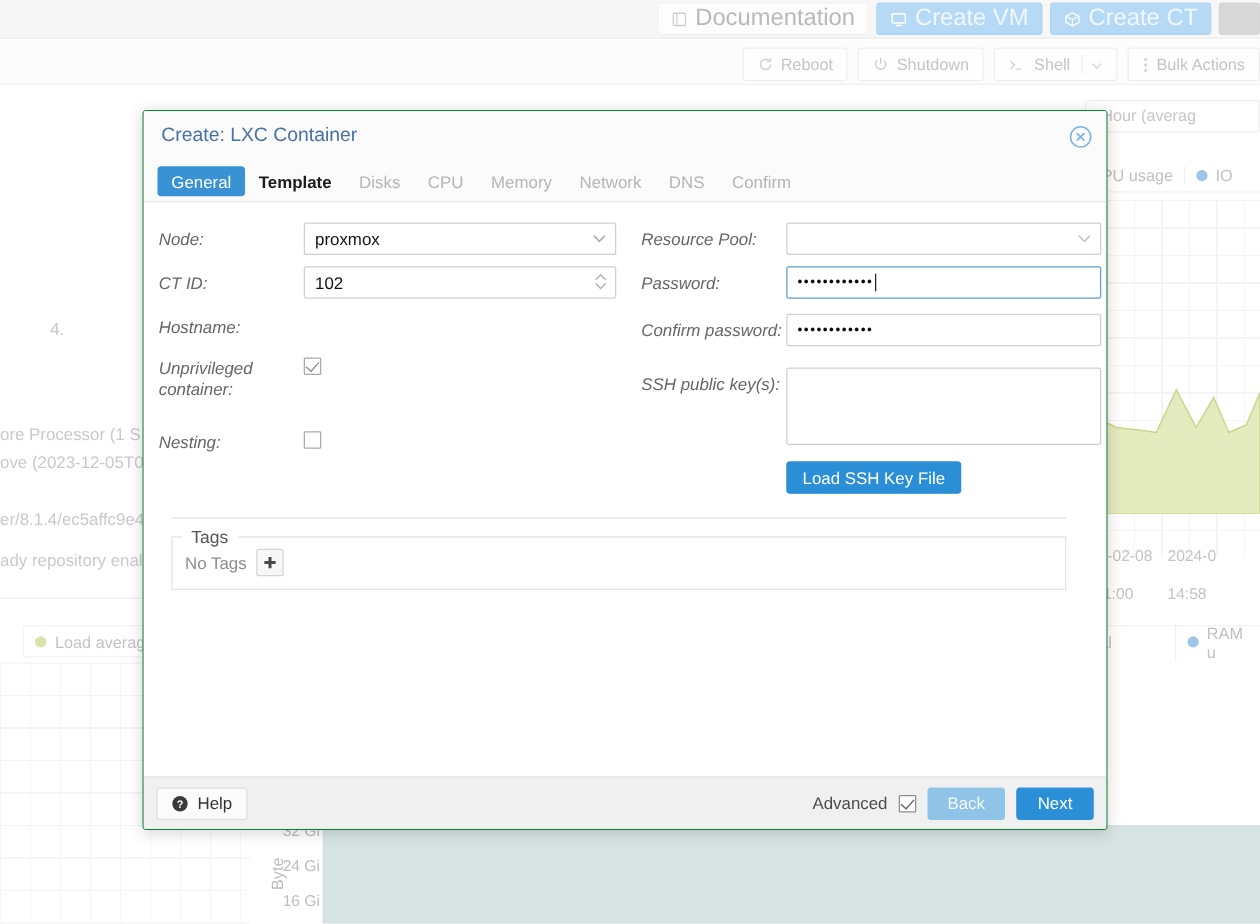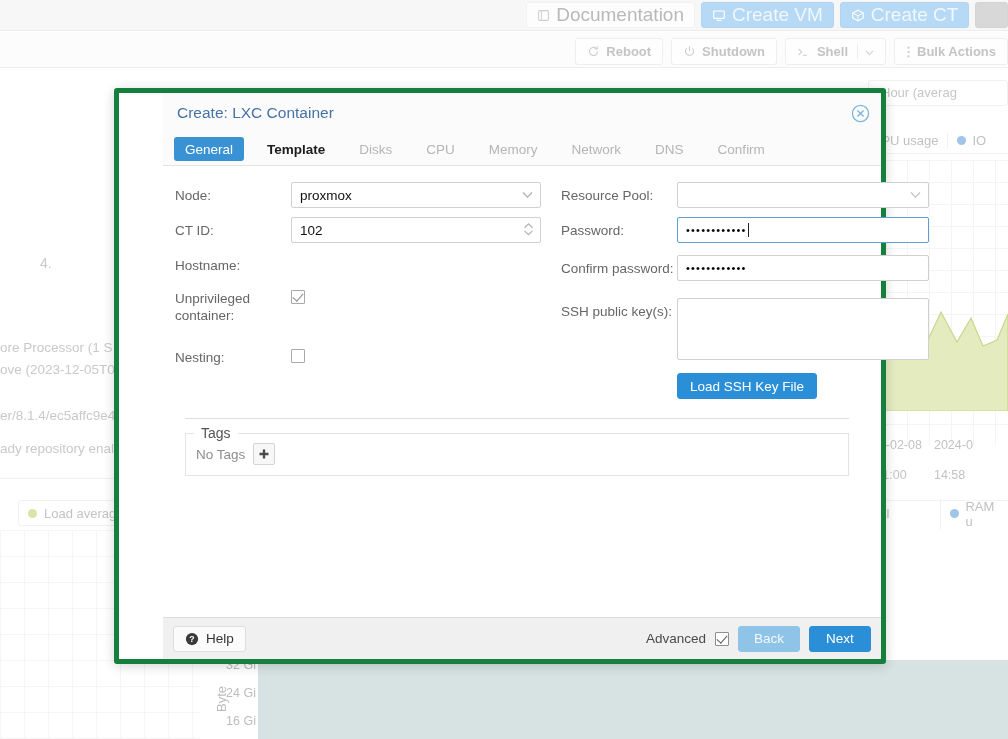--- a/index.html
+++ b/index.html
@@ -27,21 +27,21 @@
     display: flex; align-items: center; gap: 6px;
     height: 26px; padding: 0 10px;
     font-size: 19px; border-radius: 3px; white-space: nowrap;
   }
   .bg-btn.plain { background: #fdfdfd; color: #b9b9b9; border: 1px solid #f2f2f2; }
   .bg-btn.blue  { background: #b6d9f5; color: #f0f7fd; border: 1px solid #b0d4f2; }
   .bg-btn.grey  { background: #d8d8d8; color: #eee; border: 1px solid #d4d4d4; }
 
   .bg-toolbar2 {
     position: absolute; left: 0; top: 32px; width: 1008px; height: 36px;
-    background: #fcfcfc; border-bottom: 1px solid #f0f0f0; font-weight: bold;
+    background: #fcfcfc; border-bottom: 1px solid #f0f0f0;
   }
   .bg-toolbar2-inner {
     position: absolute; right: 0; top: 6px; display: flex; gap: 8px; align-items: center;
   }
   .bg-btn2 {
     display: flex; align-items: center; gap: 6px;
     height: 27px; padding: 0 11px; font-size: 13px;
     background: #fefefe; color: #c4c4c4;
     border: 1px solid #eeeeee; border-radius: 3px; white-space: nowrap;
   }
@@ -123,61 +123,61 @@
     color: #c3c3c3; font-size: 13px;
   }
   .bg-hr { position: absolute; left: 0; width: 120px; height: 1px; background: #f0f0f0; }
   .bg-num { position: absolute; color: #c9c9c9; font-size: 14px; }
 
   
   .modal {
     position: absolute; left: 114px; top: 88px;
     width: 772px; height: 576px;
     background: #ffffff;
-    border: 5px solid #15803d;
+    border: 1px solid #15803d;
     border-radius: 3px;
     box-shadow: 0 2px 12px rgba(0,0,0,.17);
-    display: flex; flex-direction: column; padding-left: 44px;
+    display: flex; flex-direction: column;
   }
 
   .modal-header {
     position: relative; height: 40px; flex: 0 0 auto;
     background: #fbfbfb;
     display: flex; align-items: center;
     padding: 0 14px;
   }
   .modal-title { color: #4572a7; font-size: 15.5px; }
 
   .close-icon {
     position: absolute; right: 11px; top: 11px;
     width: 19px; height: 19px; cursor: pointer;
   }
 
   .tabbar {
     flex: 0 0 auto; height: 33px;
     background: #fbfbfb;
     border-bottom: 1px solid #e4e4e4;
-    display: flex; align-items: center; padding-left: 11px; gap: 12px;
+    display: flex; align-items: center; padding-left: 11px; gap: 0;
   }
   .tab {
     height: 24px; padding: 0 11px; display: flex; align-items: center;
     font-size: 13.5px; color: #b5b5b5; border-radius: 3px; cursor: default;
   }
   .tab.active { background: #3892d4; color: #ffffff; }
   .tab.enabled { color: #1c1c1c; font-weight: bold; cursor: pointer; }
 
   .modal-body {
     flex: 1 1 auto; background: #fff; position: relative; padding: 16px 22px 0 12px;
   }
   .col-left  { display: flex; flex-direction: column; }
   .col-right { display: flex; flex-direction: column; }
 
   .frow { display: flex; align-items: flex-start; margin-bottom: 9px; min-height: 24px; }
   .flabel {
-    font-size: 13.5px; color: #666; padding-top: 5px; line-height: 17px;
+    font-size: 13.5px; color: #666; padding-top: 5px; line-height: 17px; font-style: italic;
   }
   .flabel.l { width: 116px; flex: 0 0 116px; }
   .flabel.r { width: 116px; flex: 0 0 116px; }
 
   .field {
     height: 26px; border: 1px solid #d0d0d0; border-radius: 2px;
     background: #fff; position: relative;
     font-size: 13.5px; color: #111;
     display: flex; align-items: center; padding: 0 8px;
   }

